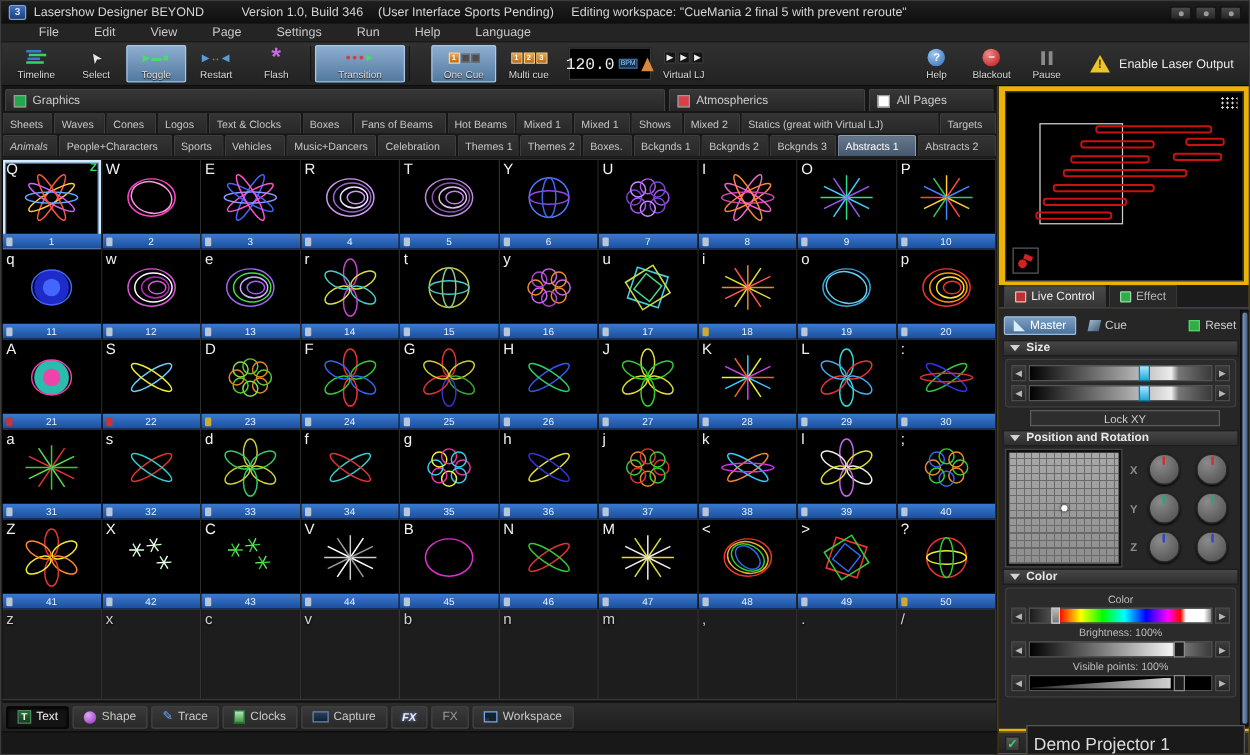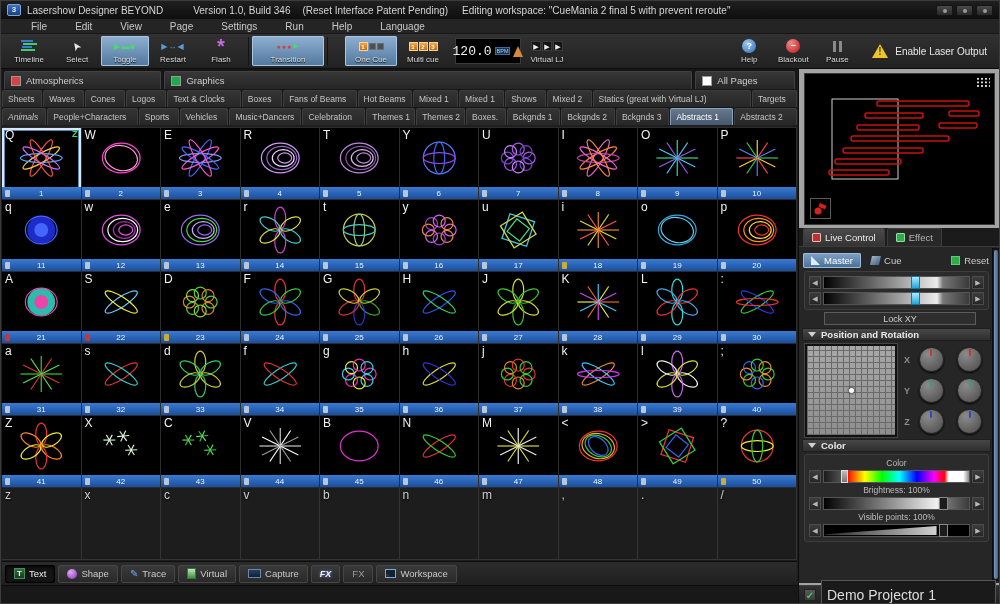--- a/index.html
+++ b/index.html
@@ -65,21 +65,21 @@
 .cell svg{position:absolute;left:0;top:2px;width:100%;height:58px}
 .cuebar{position:absolute;left:0;bottom:0;width:100%;height:12px;background:linear-gradient(#3a7bd0,#1b4e9d);display:flex;align-items:center;z-index:2}
 .cuebar .badge{width:5px;height:7px;margin-left:3px;border-radius:1px;flex:0 0 auto}
 .cuebar .num{flex:1;text-align:center;color:#eaf2ff;font-size:8px;padding-right:8px}
 .cell.sel{box-shadow:inset 0 0 0 2px #d5e9fb,inset 0 0 0 3px #5d87b4;z-index:4}
 .fxz{position:absolute;right:3px;top:1px;color:#35e060;font-size:9px;font-weight:bold;z-index:3}
 .cell.empty{background:#1d1d1d;border-color:#343434}
 .cell.empty .key{color:#cfcfcf}
 
 
-.rightpanel{position:absolute;left:797px;top:68px;width:203px;height:536px;background:#a3a3a3;border-left:1px solid #0c0c0c}
+.rightpanel{position:absolute;left:797px;top:68px;width:203px;height:536px;background:#eab308;border-left:1px solid #0c0c0c}
 .preview{position:absolute;left:5px;top:4px;width:191px;height:152px;background:#000;border:1px solid #3a3a3a}
 .gridicon{position:absolute;right:4px;top:3px;width:14px;height:11px;background-image:radial-gradient(#d8d8d8 0.9px,transparent 1.1px);background-size:4px 3.6px}
 .projzone{position:absolute;left:5px;bottom:5px;width:21px;height:21px;border:1px solid #5a5a5a;display:flex;align-items:center;justify-content:center}
 .lctabs{position:absolute;left:0;top:159px;width:100%;height:18px;display:flex;gap:2px;padding-left:4px;background:#1b1b1b}
 .lctab{display:flex;align-items:center;gap:4px;padding:0 8px;font-size:9.5px;color:#b5b5b5;background:#282828;border:1px solid #3c3c3c;border-bottom:0;border-radius:2px 2px 0 0}
 .lctab.sel{background:linear-gradient(#4a4a4a,#343434);color:#efefef}
 .ticsq{width:9px;height:9px;border-radius:1px}
 .lcbody{position:absolute;left:0;top:177px;width:100%;height:337px;background:#262626;border-top:1px solid #3c3c3c}
 .vscroll{position:absolute;right:1px;top:179px;width:8px;height:333px;background:#181818;border:1px solid #0c0c0c}
 .vthumb{position:absolute;left:1px;right:1px;top:1px;bottom:1px;background:linear-gradient(90deg,#7b97ba,#46628a);border-radius:2px}
@@ -135,21 +135,21 @@
 </style>
 </head>
 <body>
 
 <div id="app">
 
   <div class="titlebar">
     <span class="app-icon">3</span>
     <span>Lasershow Designer BEYOND</span>
     <span class="t-version">Version 1.0, Build 346</span>
-    <span class="t-patent">(Reset Interface Patent Pending)</span>
+    <span class="t-patent">(User Interface Sports Pending)</span>
     <span class="t-workspace">Editing workspace: "CueMania 2 final 5 with prevent reroute"</span>
     <div class="winbtns">
       <span class="winbtn"></span>
       <span class="winbtn"></span>
       <span class="winbtn"></span>
     </div>
   </div>
 
   <div class="menubar" id="menubar">
       <div class="menuitem">File</div>
@@ -242,27 +242,27 @@
         </span>
       <span class="tlabel">Pause</span>
     </div>
     <div class="laserout">
       <span class="warn"></span>
       <span>Enable Laser Output</span>
     </div>
   </div>
 
   <div class="pagetabs" id="pagetabs">
+      <div class="pagetab sel" style="width: 530px;">
+        <span class="sq" style="background: rgb(31, 170, 78);"></span>
+        <span>Graphics</span>
+      </div>
       <div class="pagetab" style="width: 158px;">
         <span class="sq" style="background: rgb(217, 64, 72);"></span>
         <span>Atmospherics</span>
-      </div>
-      <div class="pagetab sel" style="width: 530px;">
-        <span class="sq" style="background: rgb(31, 170, 78);"></span>
-        <span>Graphics</span>
       </div>
       <div class="pagetab" style="width: 100px;">
         <span class="sq" style="background: rgb(255, 255, 255);"></span>
         <span>All Pages</span>
       </div>
     </div>
 
   <div class="cattabs" id="catrow1" style="top:88px">
       <div class="cattab" style="flex: 6 1 0px;">
         <span>Sheets</span>
@@ -1180,20 +1180,24 @@
         <div class="mbtn">
           <span class="cueic"></span>
           <span>Cue</span>
         </div>
         <div class="resetlc">
           <span class="ric"></span>
           <span>Reset</span>
         </div>
       </div>
 
+      <div class="shead">
+        <span class="tri"></span>
+        <span>Size</span>
+      </div>
       <div class="grp">
         <div class="sld">
           <span class="cap">◀</span>
           <span class="track tr-size">
               <span class="handle h-cyan" style="left:60%"></span>
             </span>
           <span class="cap">▶</span>
         </div>
         <div class="sld">
           <span class="cap">◀</span>
@@ -1288,21 +1292,21 @@
     <div class="bbtn">
       <span class="bi-shape"></span>
       <span>Shape</span>
     </div>
     <div class="bbtn">
       <span class="bi-trace">✎</span>
       <span>Trace</span>
     </div>
     <div class="bbtn">
       <span class="bi-script"></span>
-      <span>Virtual</span>
+      <span>Clocks</span>
     </div>
     <div class="bbtn">
       <span class="bi-capture"></span>
       <span>Capture</span>
     </div>
     <div class="bbtn">
       <span class="bi-fxtext">FX</span>
     </div>
     <div class="bbtn">
       <span class="fxplain">FX</span>

